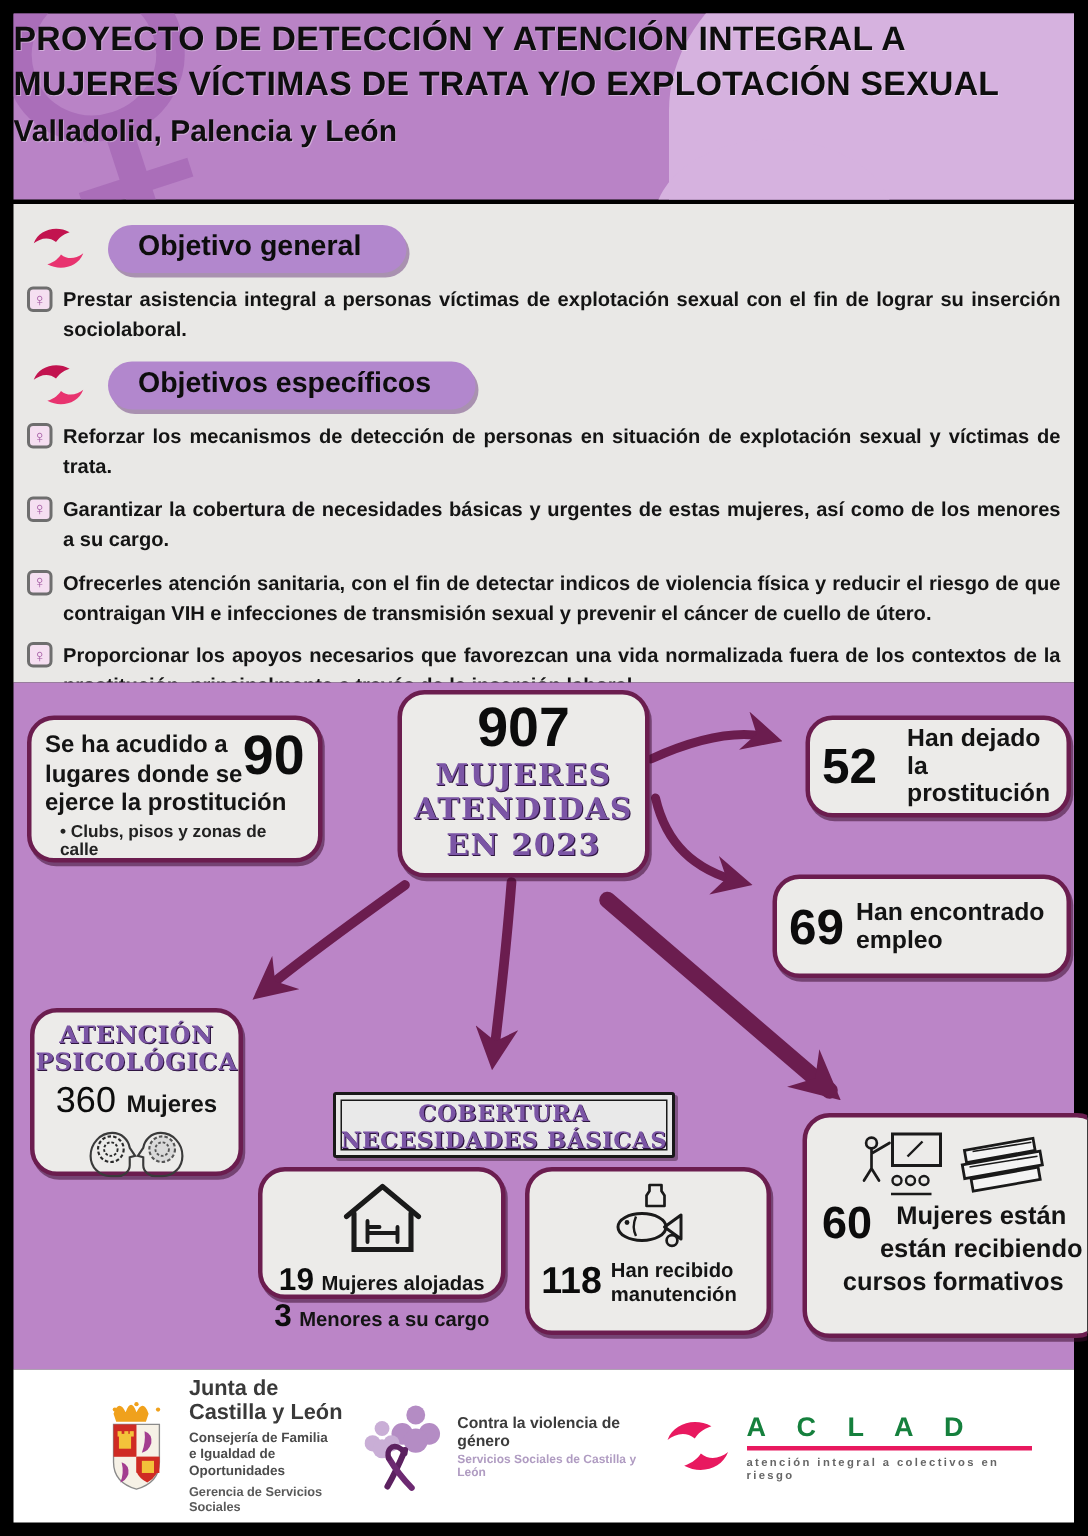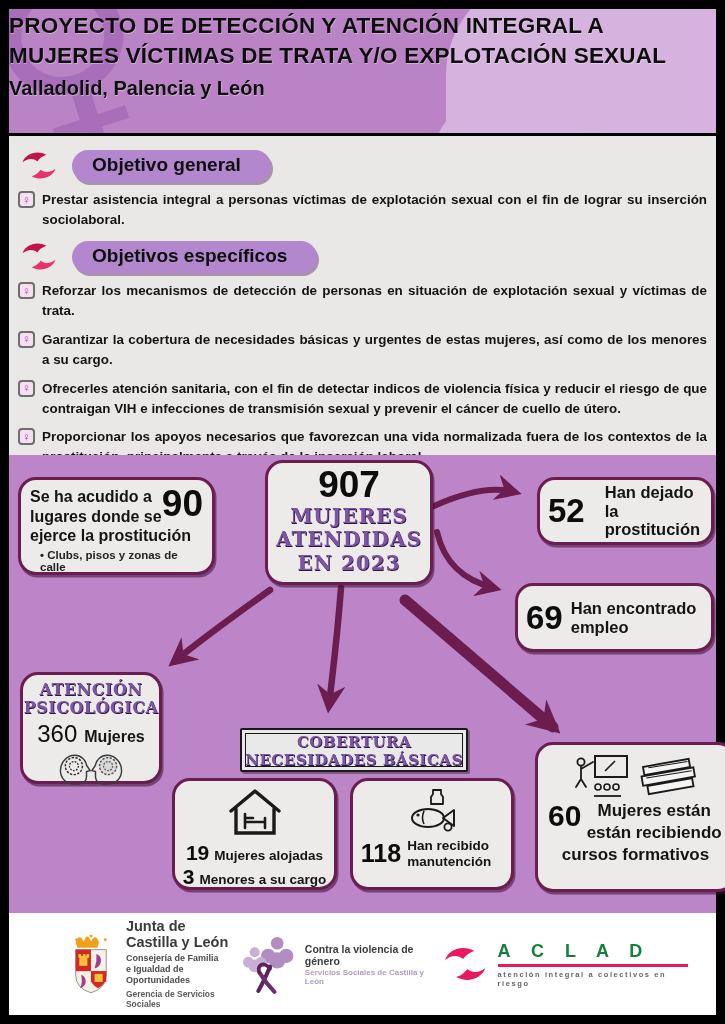--- a/index.html
+++ b/index.html
@@ -58,26 +58,26 @@
   .s-num { font-size:33px; font-weight:800; color:#0c0c0c; }
   .s-text { font-size:16.5px; font-weight:800; color:#141414; line-height:1.15; max-width:118px; }
   .box-69 .s-text { max-width:140px; }
 
   .box-psico { left:11px; top:217px; width:142px; height:112px; text-align:center; padding-top:6px; }
   .psi-line { font-size:16px; line-height:1.15; letter-spacing:.5px; }
   .psi-row { display:flex; align-items:baseline; justify-content:center; gap:7px; margin-top:2px; }
   .psi-num { font-size:24px; font-weight:400; color:#0c0c0c; }
   .psi-unit { font-size:16px; font-weight:800; color:#141414; }
 
-  .cob-header { position:absolute; left:231px; top:273px; width:228px; height:44px;
+  .cob-header { position:absolute; left:213px; top:273px; width:228px; height:44px;
     background:#e9e9e9; border:2px solid #191919; border-radius:2px; text-align:center;
     padding-top:3px; box-shadow:2px 2px 0 rgba(40,10,30,.4); outline:1.5px solid #191919; outline-offset:-6px; }
   .cob-line { font-size:15px; line-height:1.2; letter-spacing:.5px; }
 
-  .box-alojadas { left:163px; top:323px; width:165px; height:112px; text-align:center; padding-top:6px; }
+  .box-alojadas { left:163px; top:323px; width:165px; height:88px; text-align:center; padding-top:6px; }
   .alo-row { display:flex; align-items:baseline; justify-content:center; gap:5px; line-height:1.15; }
   .alo-num { font-size:21px; font-weight:800; color:#0c0c0c; }
   .alo-text { font-size:13.5px; font-weight:800; color:#141414; }
 
   .box-manut { left:341px; top:323px; width:164px; height:112px; text-align:center; padding-top:4px; }
   .man-row { display:flex; align-items:center; justify-content:center; gap:6px; margin-top:1px; }
   .man-num { font-size:25px; font-weight:800; color:#0c0c0c; }
   .man-text { font-size:13.5px; font-weight:800; color:#141414; line-height:1.15; text-align:left; max-width:96px; }
 
   .box-cursos { left:526px; top:287px; width:201px; height:150px; padding:8px 10px 16px 10px; }

